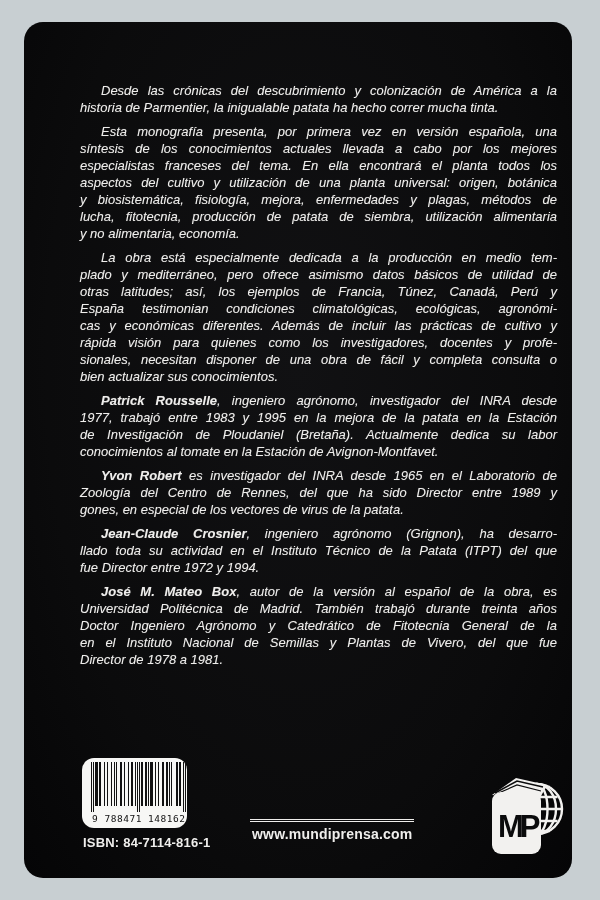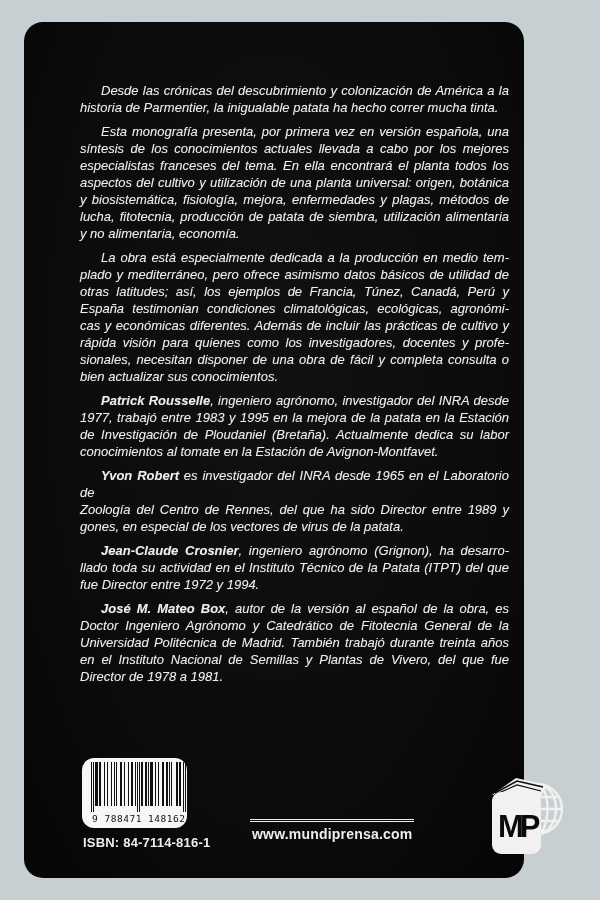--- a/index.html
+++ b/index.html
@@ -8,21 +8,21 @@
     --ink:#efeeec;
   }
   *{margin:0;padding:0;box-sizing:border-box;}
   html,body{width:600px;height:900px;overflow:hidden;}
   body{
     background:var(--frame);
     font-family:"Liberation Sans","DejaVu Sans",sans-serif;
     position:relative;
   }
   .cover{
-    position:absolute;left:24px;top:22px;width:500px;height:856px;
+    position:absolute;left:24px;top:22px;width:548px;height:856px;
     background:radial-gradient(ellipse at 50% 40%, #111113 0%, var(--cover) 65%, #050506 100%);
     border-radius:19px;
   }
   .text-block{
     position:absolute;left:56px;right:15px;top:60px;
     color:var(--ink);
     font-style:italic;
     font-size:13px;
     line-height:17px;
     text-shadow:0 0 1px rgba(255,255,255,.28);
@@ -96,22 +96,22 @@
         <div class="line">Zoología del Centro de Rennes, del que ha sido Director entre 1989 y</div>
         <div class="line last">gones, en especial de los vectores de virus de la patata.</div>
       </div>
       <div class="para">
         <div class="line first"><b>Jean-Claude Crosnier</b>, ingeniero agrónomo (Grignon), ha desarro-</div>
         <div class="line">llado toda su actividad en el Instituto Técnico de la Patata (ITPT) del que</div>
         <div class="line last">fue Director entre 1972 y 1994.</div>
       </div>
       <div class="para">
         <div class="line first"><b>José M. Mateo Box</b>, autor de la versión al español de la obra, es</div>
+        <div class="line">Universidad Politécnica de Madrid. También trabajó durante treinta años</div>
         <div class="line">Doctor Ingeniero Agrónomo y Catedrático de Fitotecnia General de la</div>
-        <div class="line">Universidad Politécnica de Madrid. También trabajó durante treinta años</div>
         <div class="line">en el Instituto Nacional de Semillas y Plantas de Vivero, del que fue</div>
         <div class="line last">Director de 1978 a 1981.</div>
       </div>
     </div>
 
   <div class="barcode-block">
     <div class="barcode-box">
       <svg width="95" height="64" viewBox="0 0 95 64">
         <path fill="#111" d="M4 0h3v44H4z M8 0h2v44H8z M13 0h1v44h-1z M16 0h1v44h-1z M20 0h1v44h-1z M23 0h1v44h-1z M25 0h1v44h-1z M29 0h2v44h-2z M33 0h1v44h-1z M37 0h1v44h-1z M40 0h2v44h-2z M44 0h1v44h-1z M50 0h2v44h-2z M54 0h2v44h-2z M57 0h1v44h-1z M59 0h3v44h-3z M64 0h1v44h-1z M67 0h1v44h-1z M71 0h2v44h-2z M75 0h2v44h-2z M78 0h1v44h-1z M80 0h1v44h-1z M85 0h2v44h-2z M88 0h2v44h-2z"></path>
         <path fill="#111" d="M0 0h1v50H0z M2 0h1v50H2z M46 0h1v50h-1z M48 0h1v50h-1z M92 0h1v50h-1z M94 0h1v50h-1z"></path>

